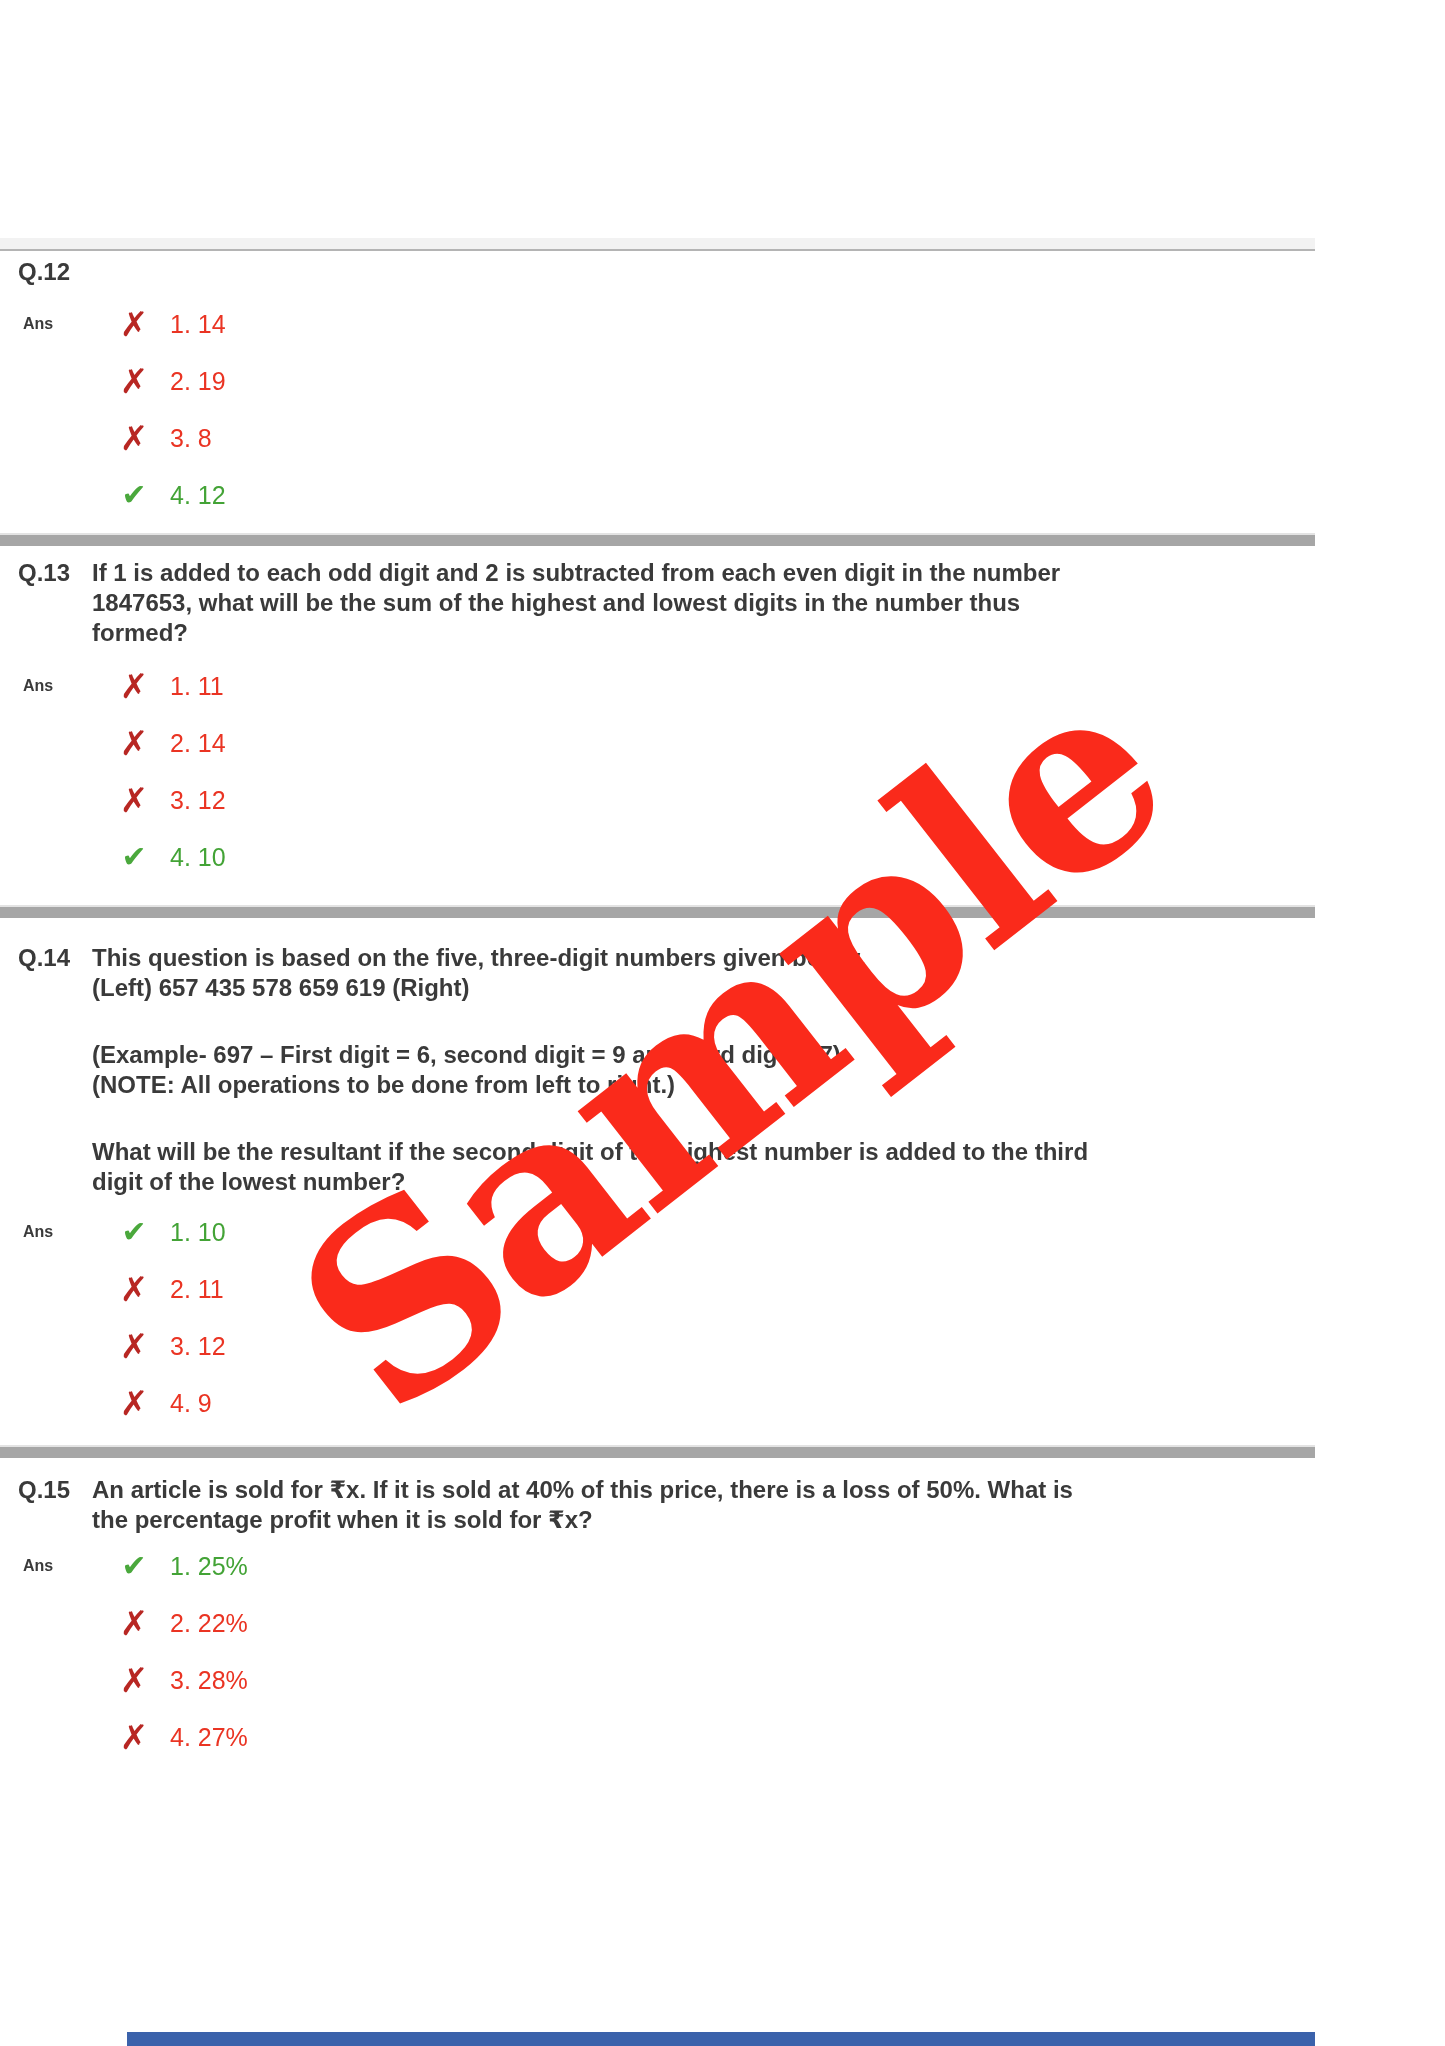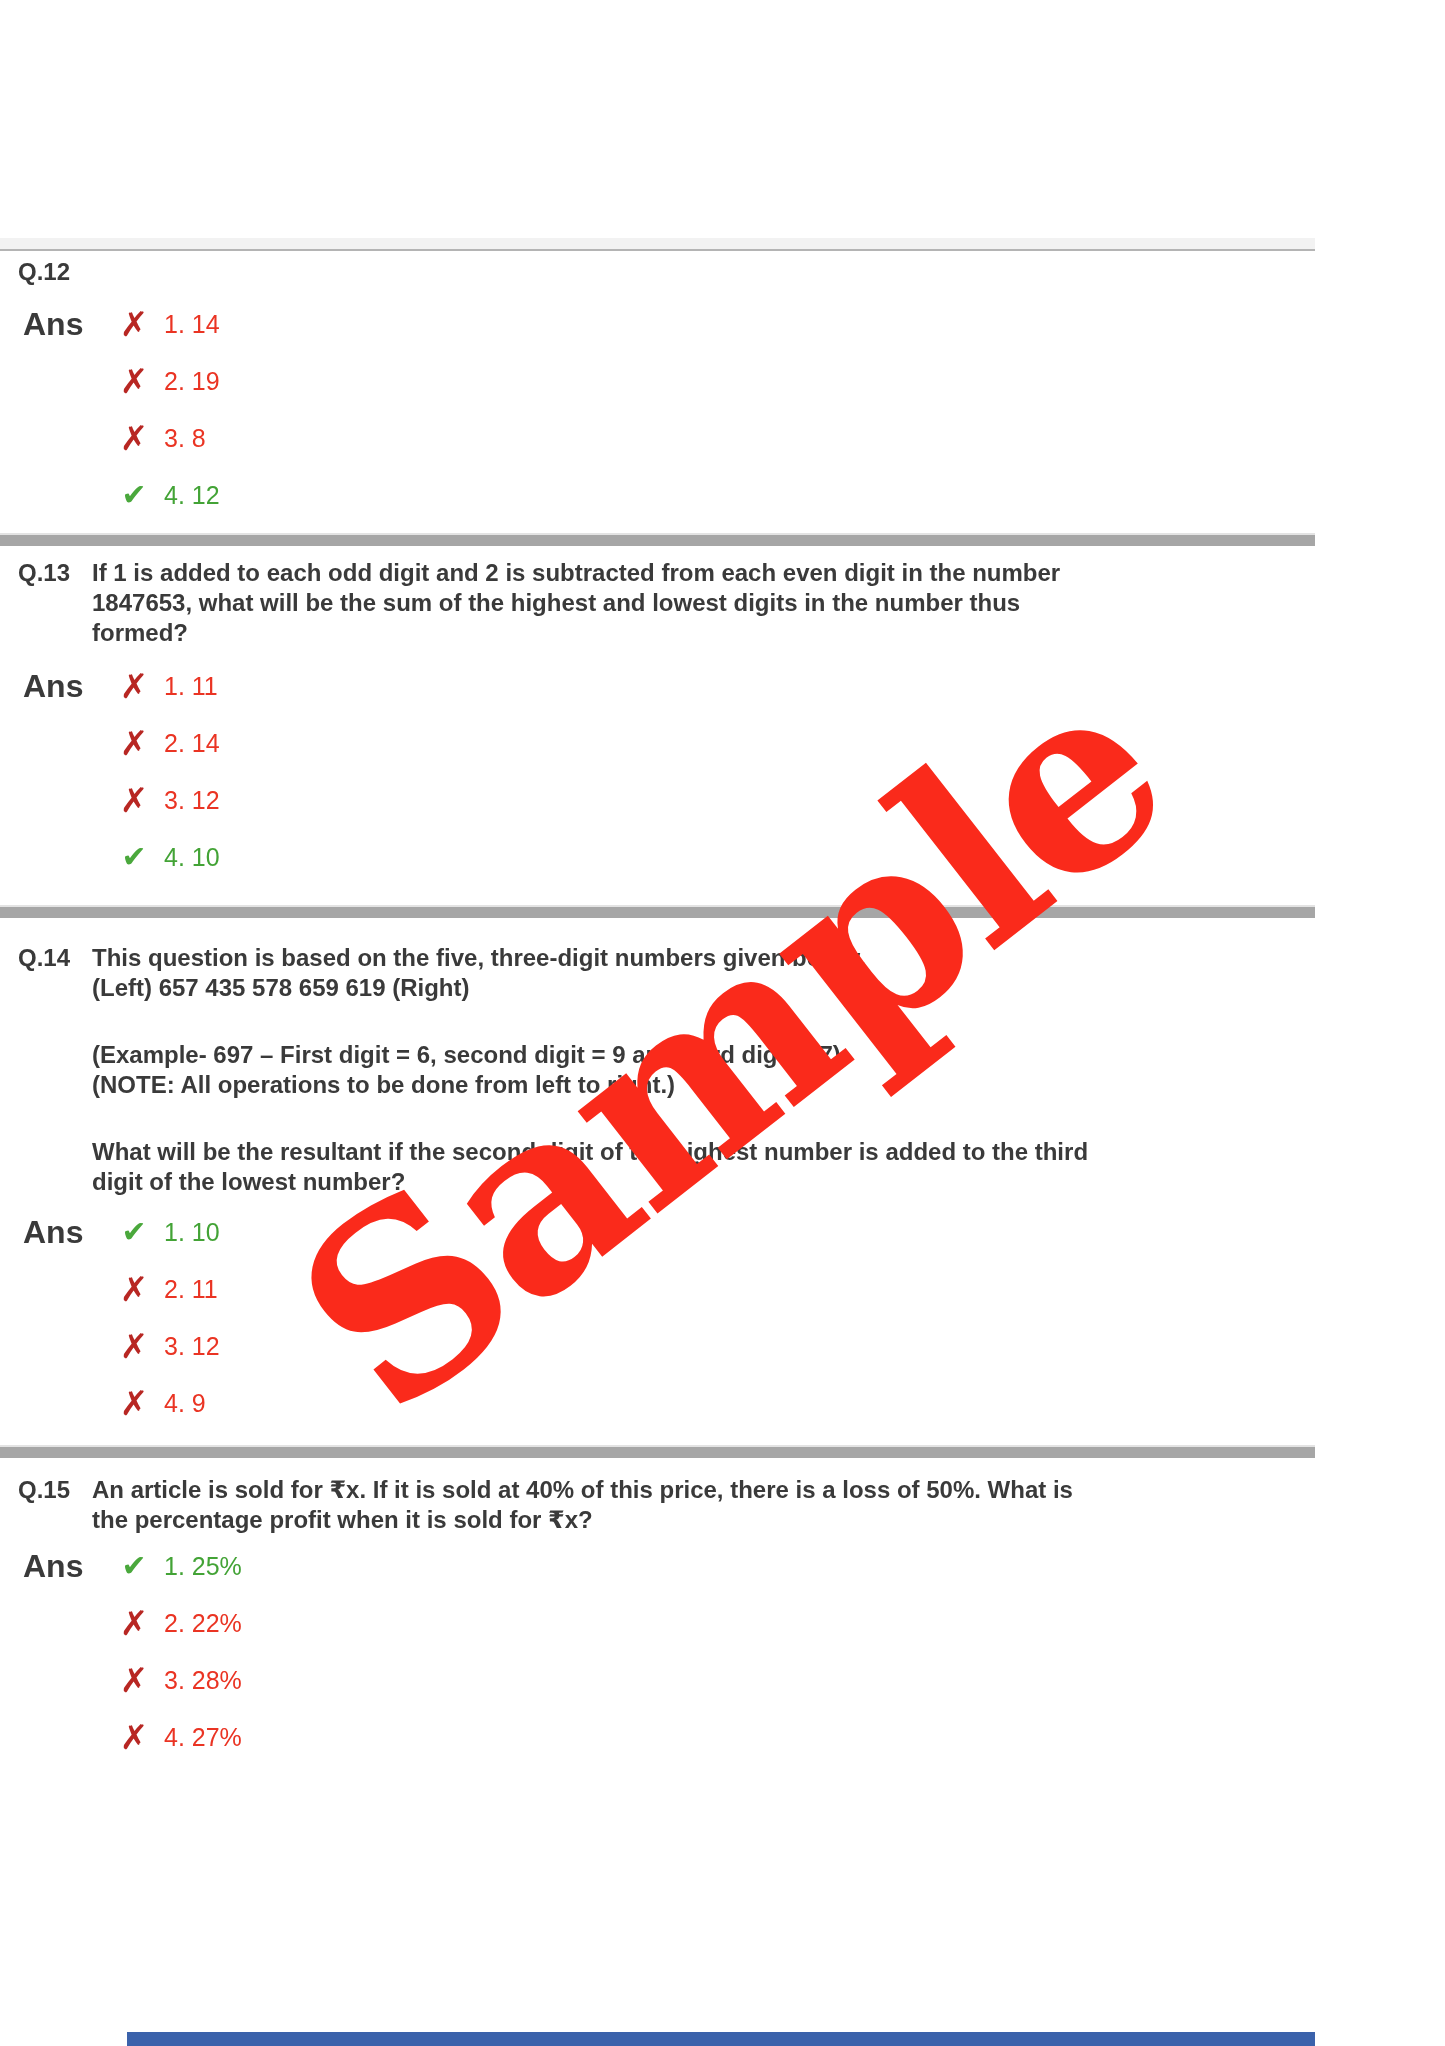--- a/index.html
+++ b/index.html
@@ -29,37 +29,37 @@
     padding-left:18px;box-sizing:border-box;
     font-weight:bold;font-size:24px;line-height:30px;
   }
   .q-text{font-weight:bold;font-size:24px;line-height:30px;}
   .qline{white-space:nowrap;}
   .para-gap{height:37px;}
   .answer-block{display:flex;align-items:flex-start;}
   .ans-label{
     width:110px;flex:0 0 110px;
     padding-left:23px;box-sizing:border-box;
-    font-weight:bold;font-size:32px;line-height:34px;
+    font-weight:bold;font-size:16px;line-height:34px;
   }
   .options{display:flex;flex-direction:column;}
   .option{
     display:flex;align-items:center;
     height:34px;margin-bottom:23px;
   }
   .option:last-child{margin-bottom:0;}
   .opt-icon{
     width:48px;flex:0 0 48px;
     text-align:center;
     font-family:"DejaVu Sans",sans-serif;
     line-height:34px;
   }
   .wrong .opt-icon{color:var(--cross,#b8272 3);font-size:34px;font-weight:bold;color:var(--cross,#b82723);}
   .correct .opt-icon{color:var(--check,#4aa83c);font-size:30px;}
-  .opt-text{font-size:25px;margin-left:6px;}
+  .opt-text{font-size:25px;margin-left:12px;}
   .wrong .opt-text{color:var(--red-text,#ea3423);}
   .correct .opt-text{color:var(--green-text,#43a336);}
 
   
   .q0{padding-top:6px;padding-bottom:21px;}
   .q0 .answer-block{margin-top:20px;}
   .q1{padding-top:12px;padding-bottom:31px;}
   .q1 .answer-block{margin-top:21px;}
   .q2{padding-top:25px;padding-bottom:25px;}
   .q2 .answer-block{margin-top:18px;}

